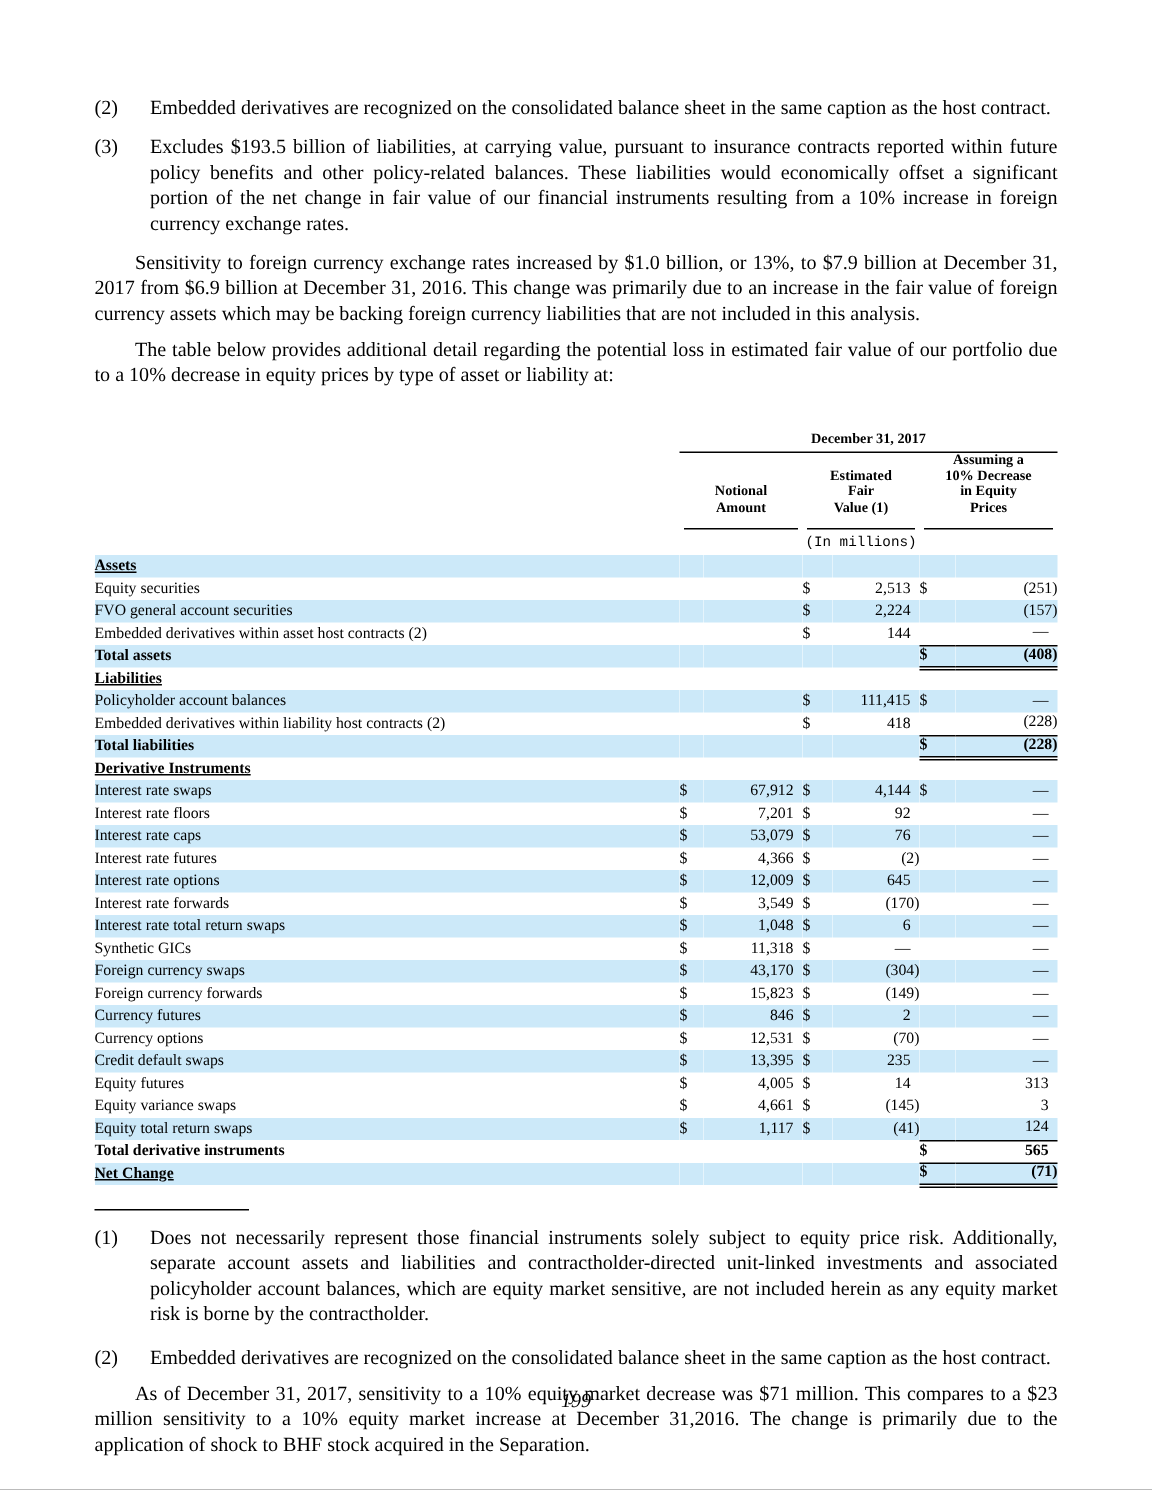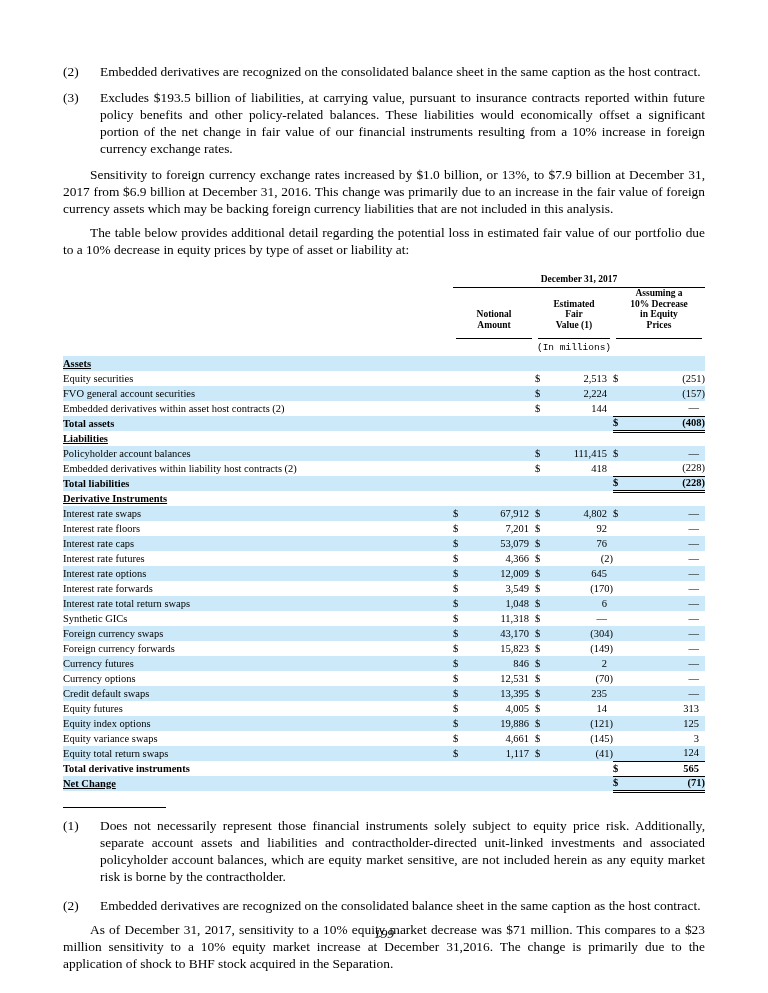--- a/index.html
+++ b/index.html
@@ -20,21 +20,21 @@
   .note .ntext{flex:1;}
   .mb9{margin-bottom:9px;}
   .mb7{margin-bottom:7px;}
   .para{text-align:justify;text-indent:27px;margin:0 0 7px 0;}
 
   
   table.fin{
     border-collapse:collapse;
     table-layout:fixed;
     width:642px;
-    margin-top:14px;
+    margin-top:28px;
   }
   table.fin td,table.fin th{padding:0;margin:0;font-weight:normal;}
   thead{font-family:"Liberation Serif","DejaVu Serif",serif;}
   .datecell{height:16px;vertical-align:bottom;}
   .dateline{
     font-size:9.5px;font-weight:bold;text-align:center;
     border-bottom:1px solid #000;padding-bottom:3px;line-height:10px;
   }
   .colheads th{height:40px;vertical-align:bottom;}
   .ch{
@@ -216,21 +216,21 @@
           <td class="dollar c-fs"></td>
           <td class="val c-f"></td>
           <td class="dollar c-es"></td>
           <td class="val c-e"></td>
         </tr>
         <tr class="shaded">
           <td class="lbl ind1">Interest rate swaps</td>
           <td class="dollar c-ns">$</td>
           <td class="val c-n pad">67,912</td>
           <td class="dollar c-fs">$</td>
-          <td class="val c-f pad">4,802</td>
+          <td class="val c-f pad">4,144</td>
           <td class="dollar c-es">$</td>
           <td class="val c-e pad">—</td>
         </tr>
         <tr>
           <td class="lbl ind1">Interest rate floors</td>
           <td class="dollar c-ns">$</td>
           <td class="val c-n pad">7,201</td>
           <td class="dollar c-fs">$</td>
           <td class="val c-f pad">92</td>
           <td class="dollar c-es"></td>
@@ -336,29 +336,20 @@
           <td class="val c-e pad">—</td>
         </tr>
         <tr>
           <td class="lbl ind1">Equity futures</td>
           <td class="dollar c-ns">$</td>
           <td class="val c-n pad">4,005</td>
           <td class="dollar c-fs">$</td>
           <td class="val c-f pad">14</td>
           <td class="dollar c-es"></td>
           <td class="val c-e pad">313</td>
-        </tr>
-        <tr class="shaded">
-          <td class="lbl ind1">Equity index options</td>
-          <td class="dollar c-ns">$</td>
-          <td class="val c-n pad">19,886</td>
-          <td class="dollar c-fs">$</td>
-          <td class="val c-f">(121)</td>
-          <td class="dollar c-es"></td>
-          <td class="val c-e pad">125</td>
         </tr>
         <tr>
           <td class="lbl ind1">Equity variance swaps</td>
           <td class="dollar c-ns">$</td>
           <td class="val c-n pad">4,661</td>
           <td class="dollar c-fs">$</td>
           <td class="val c-f">(145)</td>
           <td class="dollar c-es"></td>
           <td class="val c-e pad">3</td>
         </tr>

